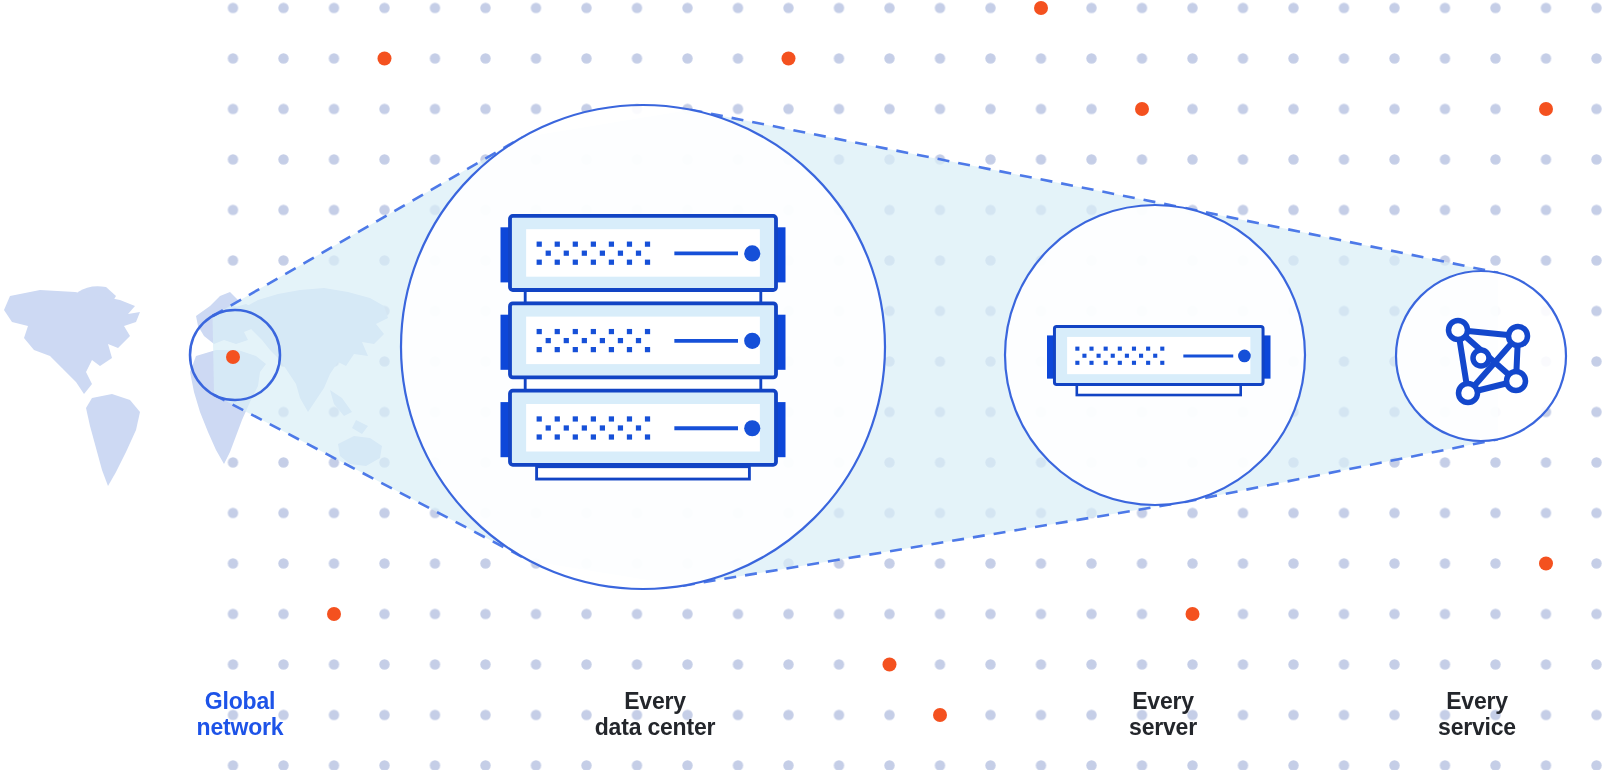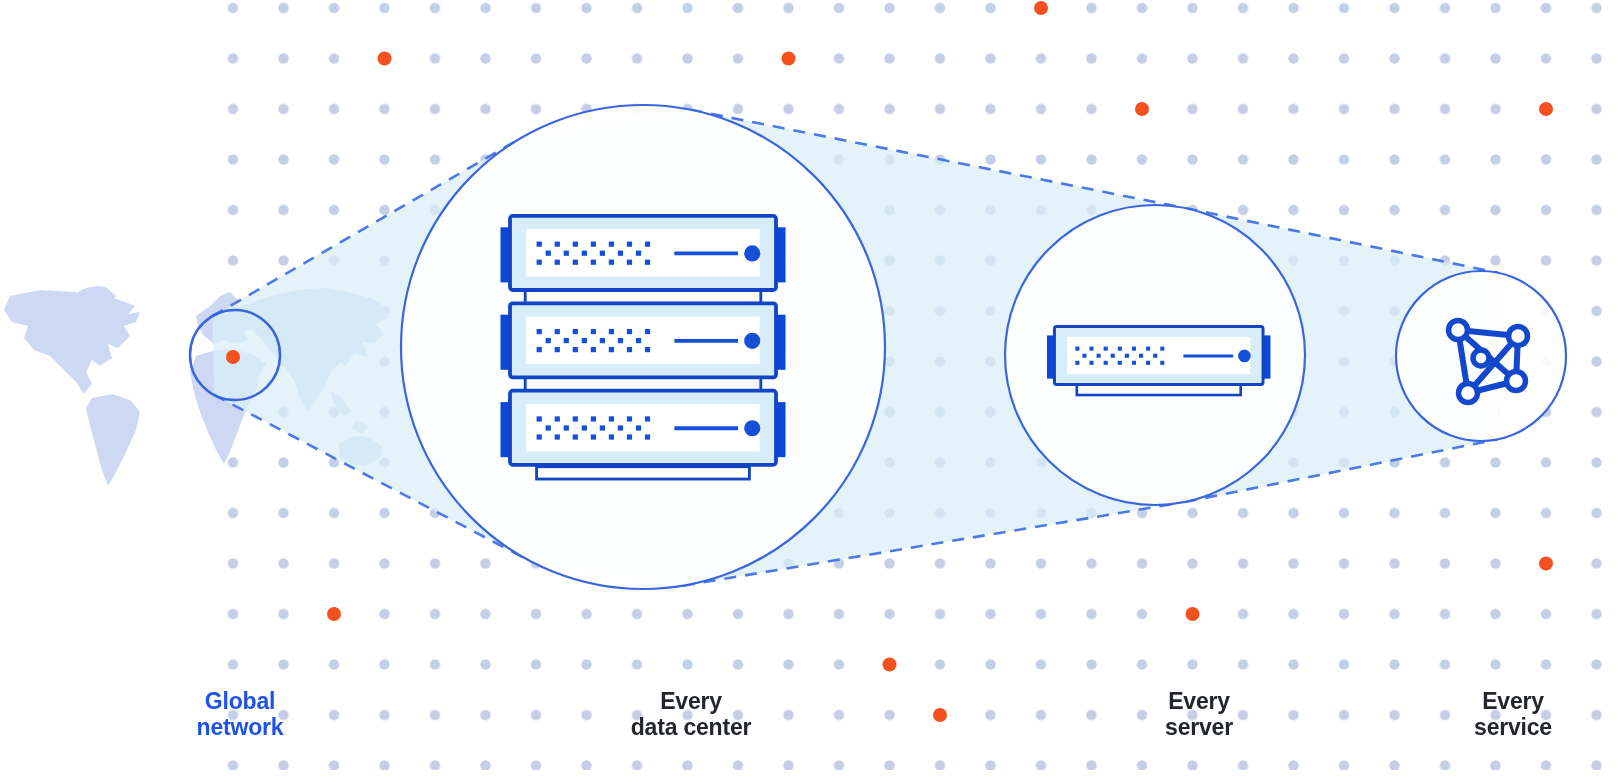--- a/index.html
+++ b/index.html
@@ -8,21 +8,21 @@
     --server-border:#1244C4; --server-accent:#1650D8; --server-body:#D8EDFA;
     --server-tab:#0D47D9; --map-fill:#CDD9F3; --network-icon:#1347CC; --bg:#FFFFFF;
   }
   html,body{margin:0;padding:0;}
   .canvas{position:relative;width:1620px;height:770px;background:var(--bg,#fff);overflow:hidden;
           font-family:"Liberation Sans","DejaVu Sans",sans-serif;}
   .canvas svg{position:absolute;left:0;top:0;}
   .caption{position:absolute;top:688px;transform:translateX(-50%);text-align:center;
            font-size:23px;line-height:26px;font-weight:bold;letter-spacing:-0.2px;
            white-space:pre-line;}
-  .caption.dark{color:var(--label-dark,#23262B);margin-left:36px;}
+  .caption.dark{color:var(--label-dark,#23262B);}
   .caption.blue{color:var(--label-blue,#1D53E8);}
   .cap-global{left:240px;} .cap-dc{left:655px;} .cap-server{left:1163px;} .cap-service{left:1477px;}
 </style>
 </head>
 <body>
 
 <div class="canvas">
 
 <svg width="1620" height="782" viewBox="0 0 1620 782">
   <defs>

